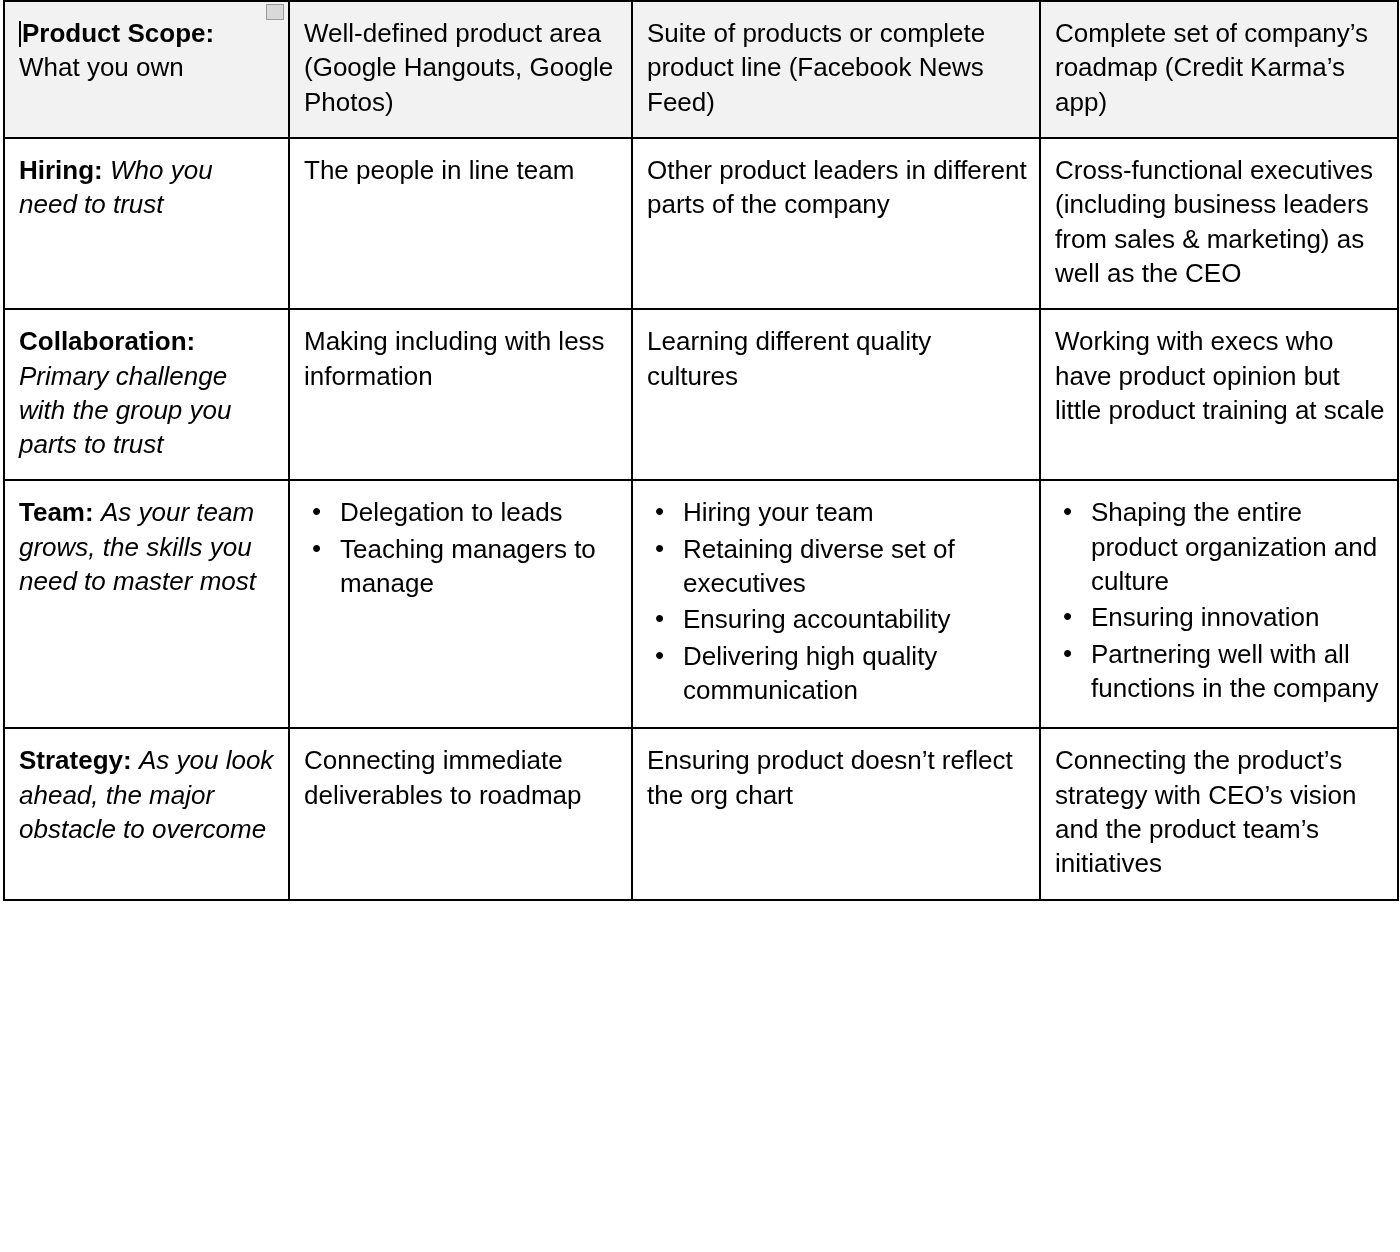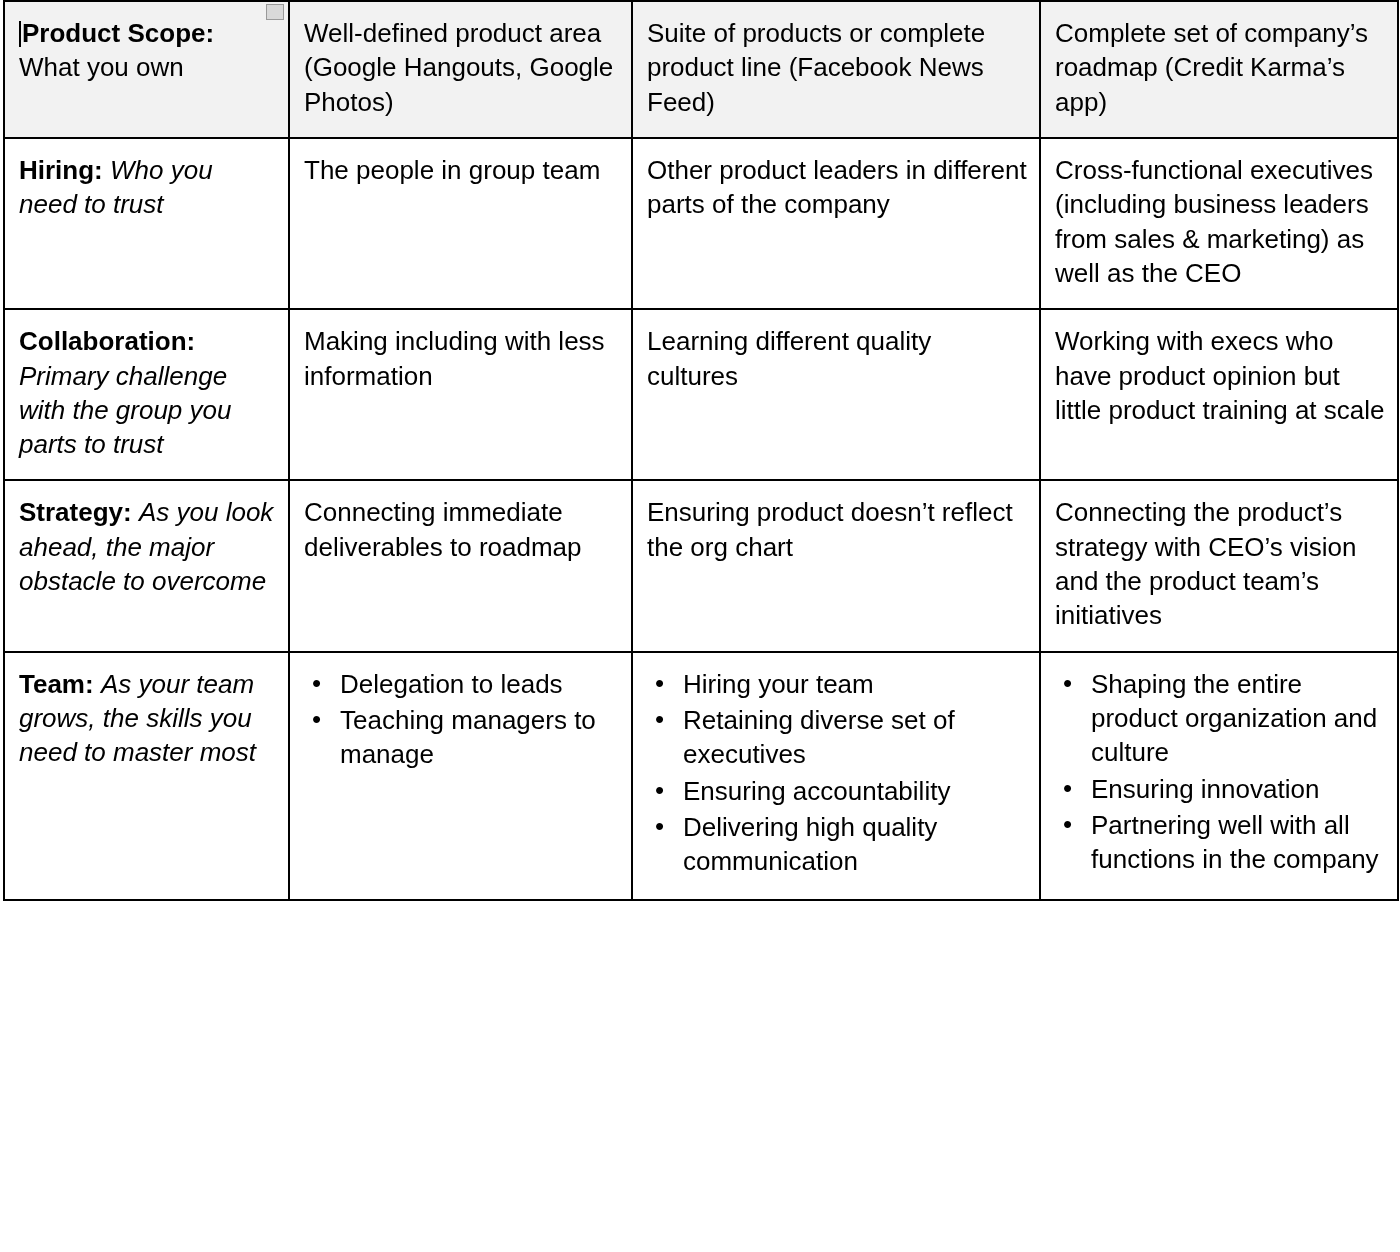--- a/index.html
+++ b/index.html
@@ -132,43 +132,33 @@
         <td>Well-defined product area (Google Hangouts, Google Photos)</td>
         <td>Suite of products or complete product line (Facebook News Feed)</td>
         <td>Complete set of company’s roadmap (Credit Karma’s app)</td>
       </tr>
 
       <tr>
         <td class="label">
           <span class="lead">Hiring:</span>
           <span class="ital">Who you need to trust</span>
         </td>
-        <td>The people in group team</td>
+        <td>The people in line team</td>
         <td>Other product leaders in different parts of the company</td>
         <td>Cross-functional executives (including business leaders from sales &amp; marketing) as well as the CEO</td>
       </tr>
 
       <tr>
         <td class="label shaded">
           <span class="lead">Collaboration:</span>
           <span class="ital">Primary challenge with the group you parts to trust</span>
         </td>
         <td>Making including with less information</td>
         <td>Learning different quality cultures</td>
         <td>Working with execs who have product opinion but little product training at scale</td>
-      </tr>
-
-      <tr>
-        <td class="label shaded">
-          <span class="lead">Strategy:</span>
-          <span class="ital">As you look ahead, the major obstacle to overcome</span>
-        </td>
-        <td>Connecting immediate deliverables to roadmap</td>
-        <td>Ensuring product doesn’t reflect the org chart</td>
-        <td>Connecting the product’s strategy with CEO’s vision and the product team’s initiatives</td>
       </tr>
 
       <tr>
         <td class="label">
           <span class="lead">Team:</span>
           <span class="ital">As your team grows, the skills you need to master most</span>
         </td>
         <td>
           <ul class="bullets">
             <li>Delegation to leads</li>
@@ -185,16 +175,26 @@
         </td>
         <td>
           <ul class="bullets">
             <li>Shaping the entire product organization and culture</li>
             <li>Ensuring innovation</li>
             <li>Partnering well with all functions in the company</li>
           </ul>
         </td>
       </tr>
 
+      <tr>
+        <td class="label shaded">
+          <span class="lead">Strategy:</span>
+          <span class="ital">As you look ahead, the major obstacle to overcome</span>
+        </td>
+        <td>Connecting immediate deliverables to roadmap</td>
+        <td>Ensuring product doesn’t reflect the org chart</td>
+        <td>Connecting the product’s strategy with CEO’s vision and the product team’s initiatives</td>
+      </tr>
+
     </tbody>
   </table>
 
 </div>
 
 </body></html>

